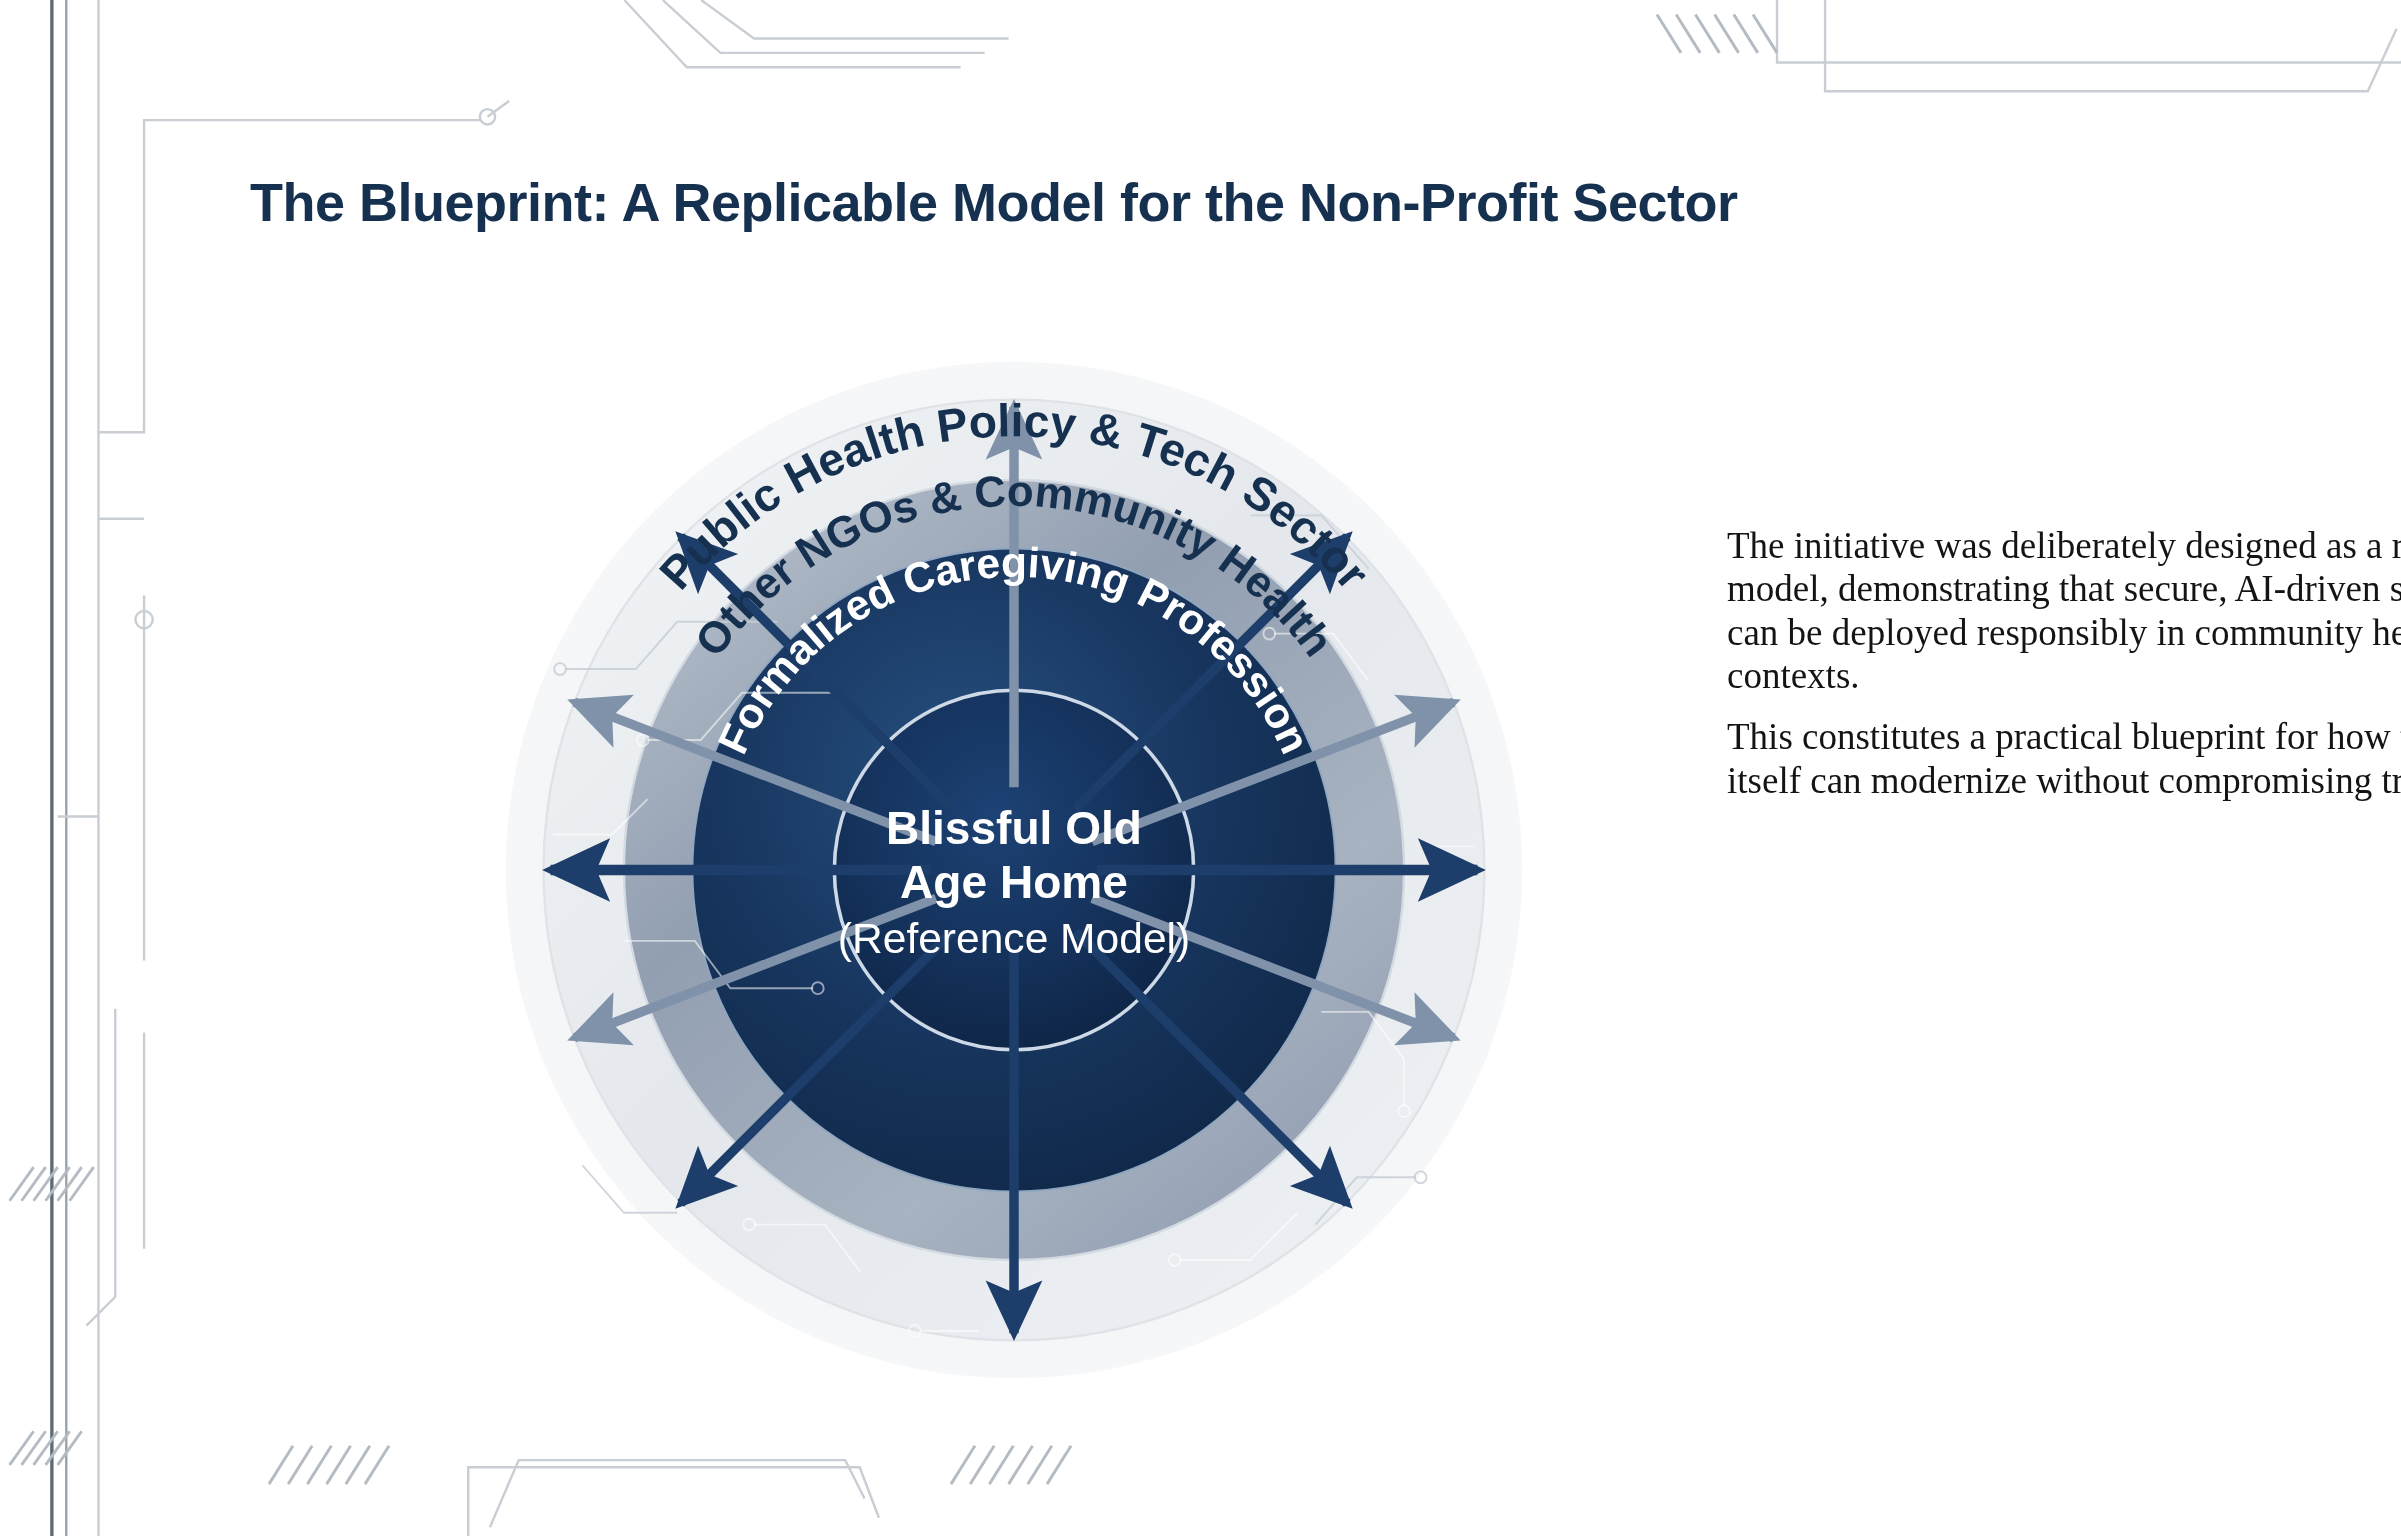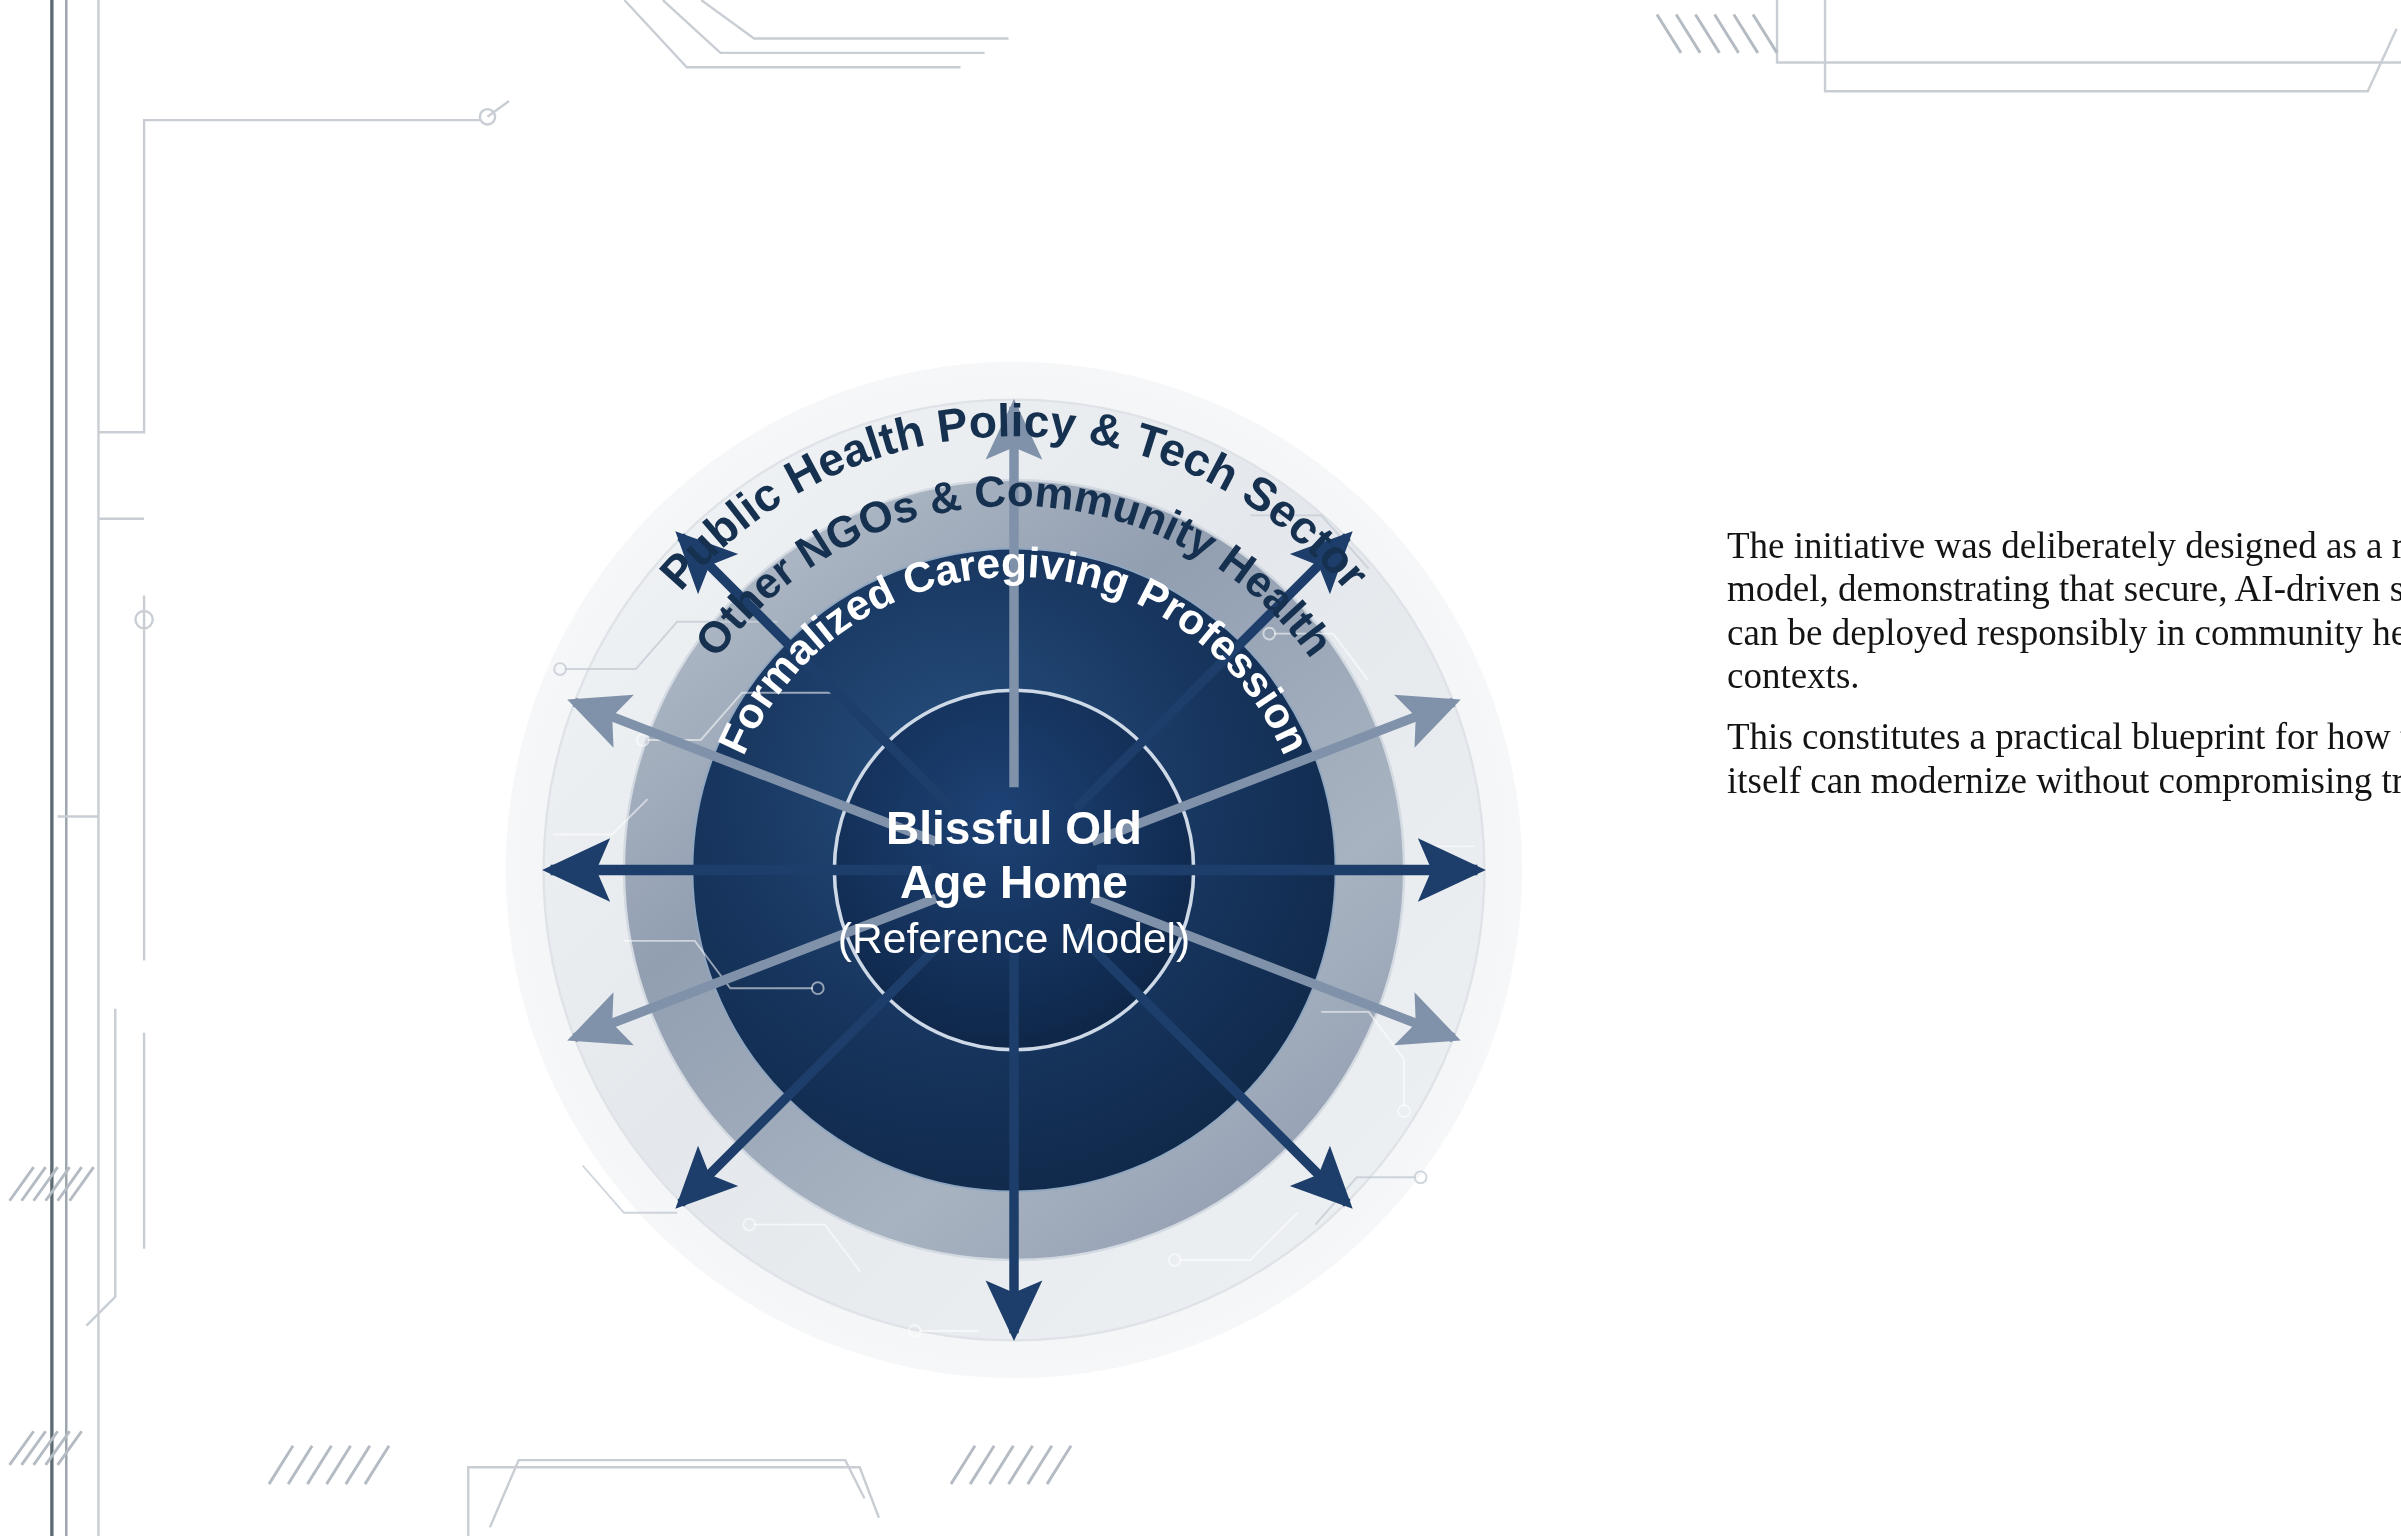--- a/index.html
+++ b/index.html
@@ -144,20 +144,21 @@
         <path d="M1980 3090 L2030 3010"></path>
           <path d="M2020 3090 L2070 3010"></path>
         <path d="M2060 3090 L2110 3010"></path>
           <path d="M2100 3090 L2150 3010"></path>
         <path d="M2140 3090 L2190 3010"></path>
           <path d="M2180 3090 L2230 3010"></path>
       </g>
     </g>
   </svg>
 
+  <div class="title">The Blueprint: A Replicable Model for the Non-Profit Sector</div>
 
   <svg class="diagram" viewBox="0 0 1000 1000" width="1182" height="1182">
     <defs>
       <radialGradient id="gHalo" cx="50%" cy="50%" r="50%">
         <stop offset="60%" stop-color="#eef0f3"></stop>
         <stop offset="100%" stop-color="#f6f7f8"></stop>
       </radialGradient>
       <linearGradient id="gOuter" x1="0" y1="0" x2="1" y2="1">
         <stop offset="0%" stop-color="#f3f5f7"></stop>
         <stop offset="45%" stop-color="#e4e8ec"></stop>

